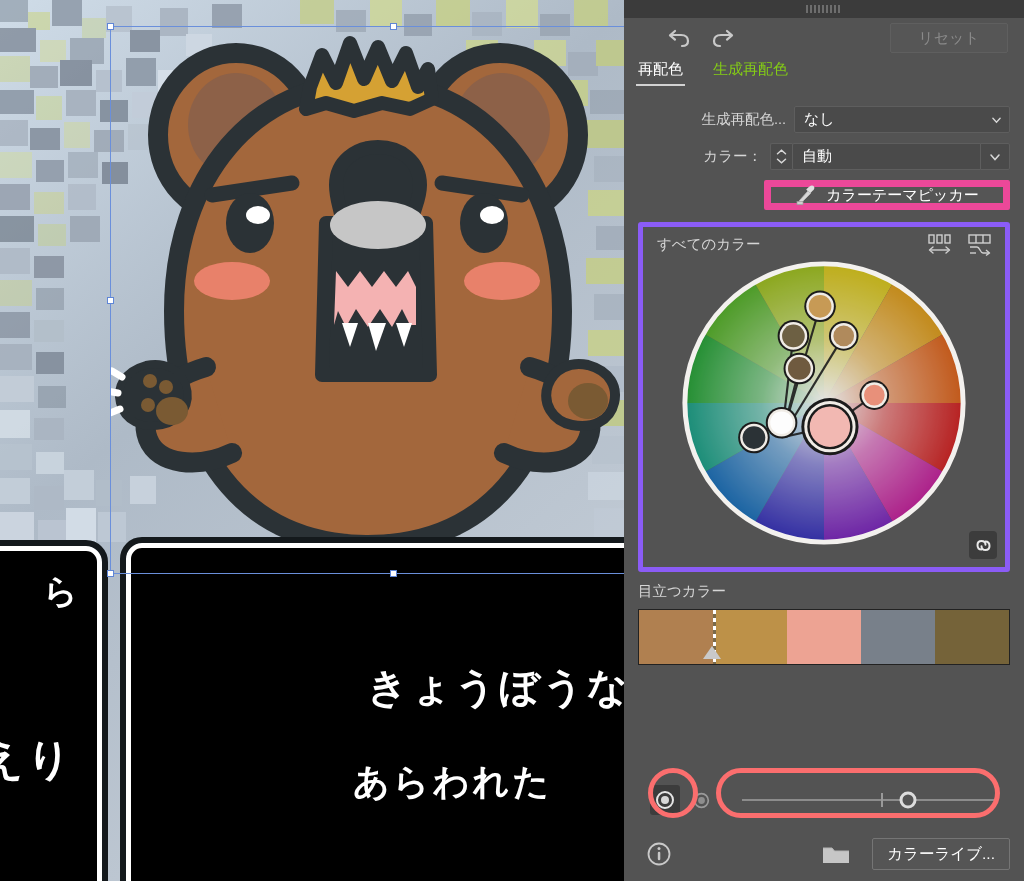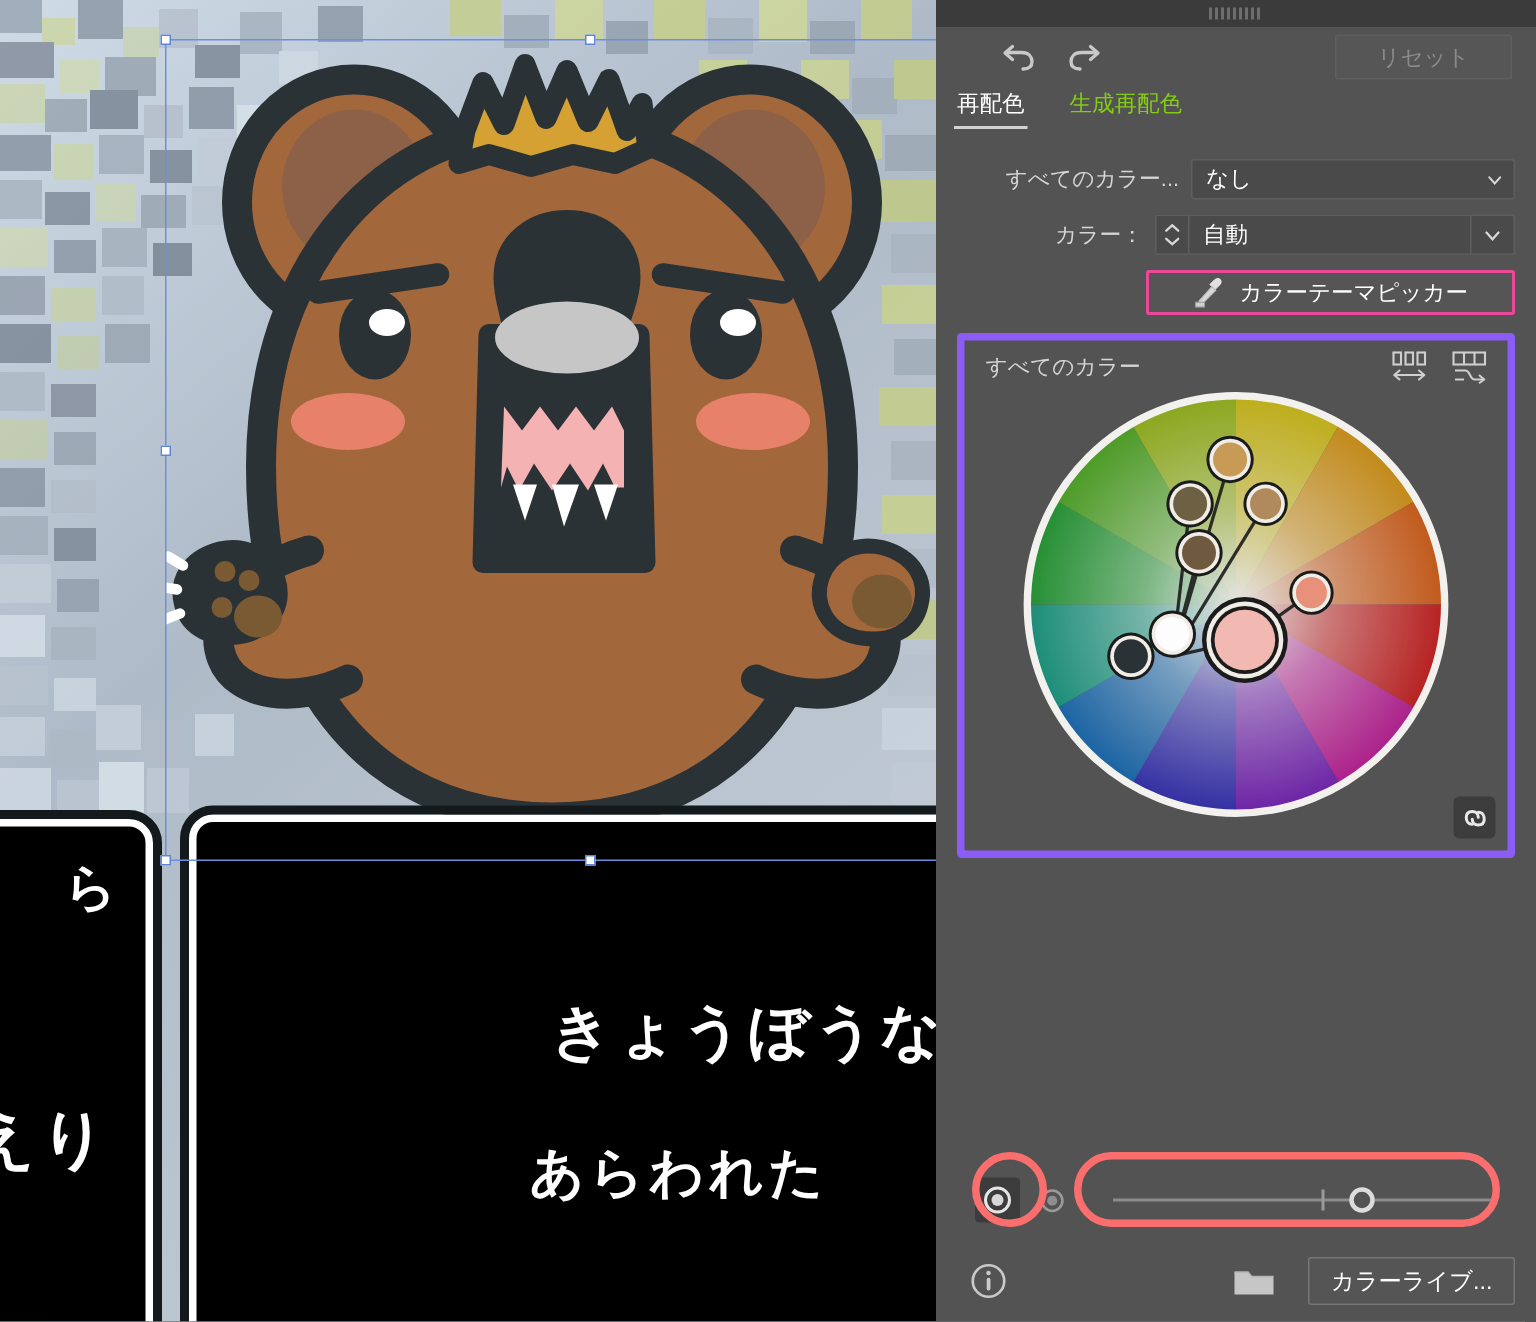--- a/index.html
+++ b/index.html
@@ -140,21 +140,21 @@
     width: 22px; height: 27px;
     background: #4a4a4a; border: 1px solid #5e5e5e; border-right: none;
     border-radius: 2px 0 0 2px;
     display: flex; flex-direction: column; align-items: center; justify-content: center;
     gap: 3px; cursor: pointer;
   }
   #picker-btn {
     width: 246px; height: 30px;
     margin: 2px 0 0 auto;
     background: #555555;
-    border: 2px solid #ec4899;
+    border: 7px solid #ec4899;
     border-radius: 2px;
     display: flex; align-items: center; justify-content: center; gap: 9px;
     font-size: 15px; color: #ffffff;
     cursor: pointer;
   }
 
   
   #wheel-section {
     margin: 12px 14px 0 14px;
     border: 5px solid #8b5cf6;
@@ -486,21 +486,21 @@
         <span>再配色</span>
       </div>
       <div class="tab">
         <span>生成再配色</span>
       </div>
     </div>
 
     <div id="form">
 
       <div class="row">
-        <span class="row-label">すべてのカラー...</span>
+        <span class="row-label">生成再配色...</span>
         <div class="select" id="lib-select">
           <span>なし</span>
           <svg class="chev" viewBox="0 0 10 10">
             <path d="M1 3 L5 7.5 L9 3" fill="none" stroke="#d8d8d8" stroke-width="1.5" stroke-linecap="round"></path>
           </svg>
         </div>
       </div>
 
       <div class="row">
         <span class="row-label">カラー：</span>
@@ -641,20 +641,32 @@
       <div id="link-btn">
         <svg width="15" height="19" viewBox="0 0 15 19">
           <path d="M9.5 5.5 C12.5 5.5 13.5 8 13.5 10 C13.5 12.5 12 14 9.5 14
                    C7 14 5.5 12.5 5.5 10.2" fill="none" stroke="#e8e8e8" stroke-width="2" stroke-linecap="round"></path>
           <path d="M5.5 13.5 C2.5 13.5 1.5 11 1.5 9 C1.5 6.5 3 5 5.5 5
                    C8 5 9.5 6.5 9.5 8.8" fill="none" stroke="#e8e8e8" stroke-width="2" stroke-linecap="round"></path>
         </svg>
       </div>
     </div>
 
+    <div id="prom-section">
+      <div id="prom-title">目立つカラー</div>
+      <div id="swatchbar">
+        <div class="swatch" style="background:#b08050"></div>
+        <div class="swatch" style="background:#bd9148"></div>
+        <div class="swatch" style="background:#eda393"></div>
+        <div class="swatch" style="background:#78808a"></div>
+        <div class="swatch" style="background:#756339"></div>
+        <div id="swatch-divider" style="left:20%"></div>
+      </div>
+      <div id="swatch-thumb" style="left:calc(20% - 9px); top:64px;"></div>
+    </div>
 
     <div id="slider-row">
       <div class="modebtn" id="mode-1">
         <svg width="20" height="20" viewBox="0 0 20 20">
           <circle cx="10" cy="10" r="8" fill="none" stroke="#e6e6e6" stroke-width="2"></circle>
           <circle cx="10" cy="10" r="4" fill="#d8d8d8"></circle>
         </svg>
       </div>
       <div class="modebtn" id="mode-2">
         <svg width="17" height="17" viewBox="0 0 20 20">

